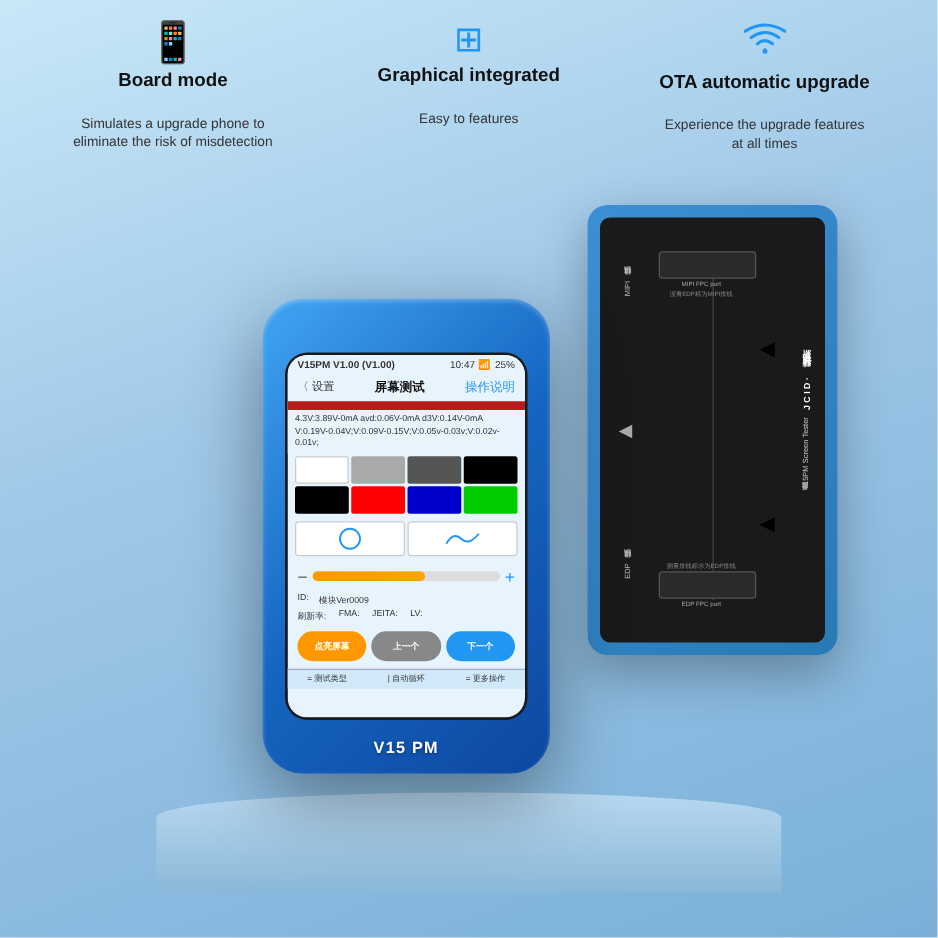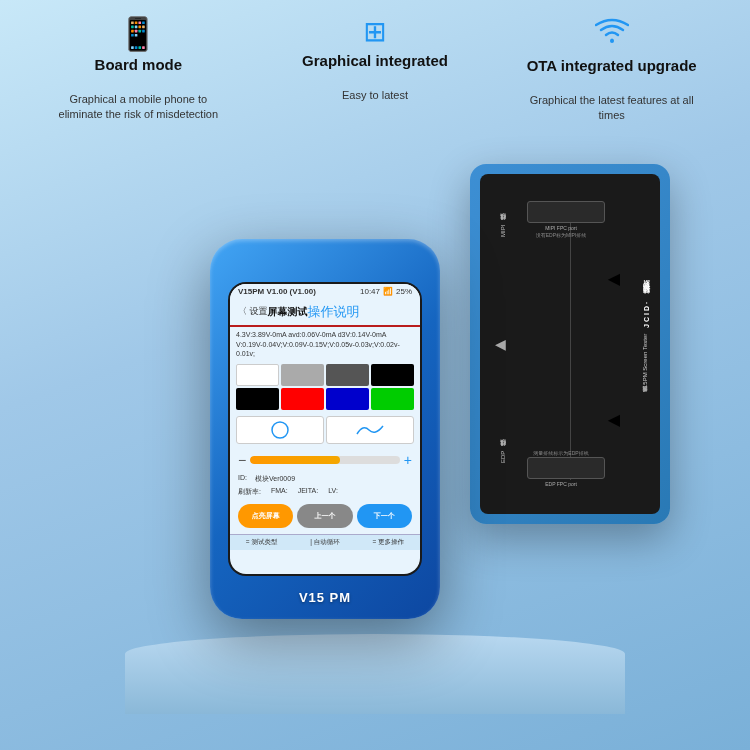--- a/index.html
+++ b/index.html
@@ -97,28 +97,29 @@
     
     .app-screen {
       background: #e8f4fd;
       height: 100%;
       display: flex;
       flex-direction: column;
     }
 
     .app-header {
       display: flex;
+      justify-content: space-between;
       align-items: center;
       padding: 4px 8px;
       background: #e8f4fd;
-      border-bottom: 2px solid #b91c1c;
+      border-bottom: 7px solid #b91c1c;
     }
     .app-header-back { font-size: 9px; color: #333; }
     .app-header-title { font-size: 10px; font-weight: 700; color: #111; }
-    .app-header-help { font-size: 13px; color: #2196F3; }
+    .app-header-help { font-size: 10px; color: #2196F3; }
 
     .app-data-text {
       padding: 3px 6px;
       font-size: 7px;
       color: #333;
       background: #e8f4fd;
       line-height: 1.4;
     }
 
     
@@ -292,39 +293,39 @@
       background: #444;
     }
   </style>
 </head>
 <body>
 
 <div class="features-section">
   <div class="feature-item">
     <div class="feature-icon">📱</div>
     <div class="feature-title">Board mode</div>
-    <div class="feature-desc">Graphical a mobile phone to eliminate the risk of misdetection</div>
+    <div class="feature-desc">Simulates a upgrade phone to eliminate the risk of misdetection</div>
   </div>
   <div class="feature-item">
     <div class="feature-icon" style="font-size:28px;">⊞</div>
     <div class="feature-title">Graphical integrated</div>
-    <div class="feature-desc">Easy to latest</div>
+    <div class="feature-desc">Easy to features</div>
   </div>
   <div class="feature-item">
     <div class="feature-icon">
       <svg width="34" height="28" viewBox="0 0 34 28" fill="none">
         <path d="M17 22 L17 22" stroke="#2196F3" stroke-width="3" stroke-linecap="round"></path>
         <path d="M11 17 Q17 12 23 17" stroke="#2196F3" stroke-width="2.5" fill="none" stroke-linecap="round"></path>
         <path d="M6 12 Q17 4 28 12" stroke="#2196F3" stroke-width="2.5" fill="none" stroke-linecap="round"></path>
         <path d="M1 7 Q17 -3 33 7" stroke="#2196F3" stroke-width="2.5" fill="none" stroke-linecap="round"></path>
         <circle cx="17" cy="23" r="2" fill="#2196F3"></circle>
       </svg>
     </div>
-    <div class="feature-title">OTA integrated upgrade</div>
-    <div class="feature-desc">Graphical the latest features at all times</div>
+    <div class="feature-title">OTA automatic upgrade</div>
+    <div class="feature-desc">Experience the upgrade features at all times</div>
   </div>
 </div>
 
 <div class="product-area">
 
   <div class="platform"></div>
 
   <div class="back-panel" style="right:80px; top:30px; z-index:5;">
     <div class="back-panel-inner">
 

